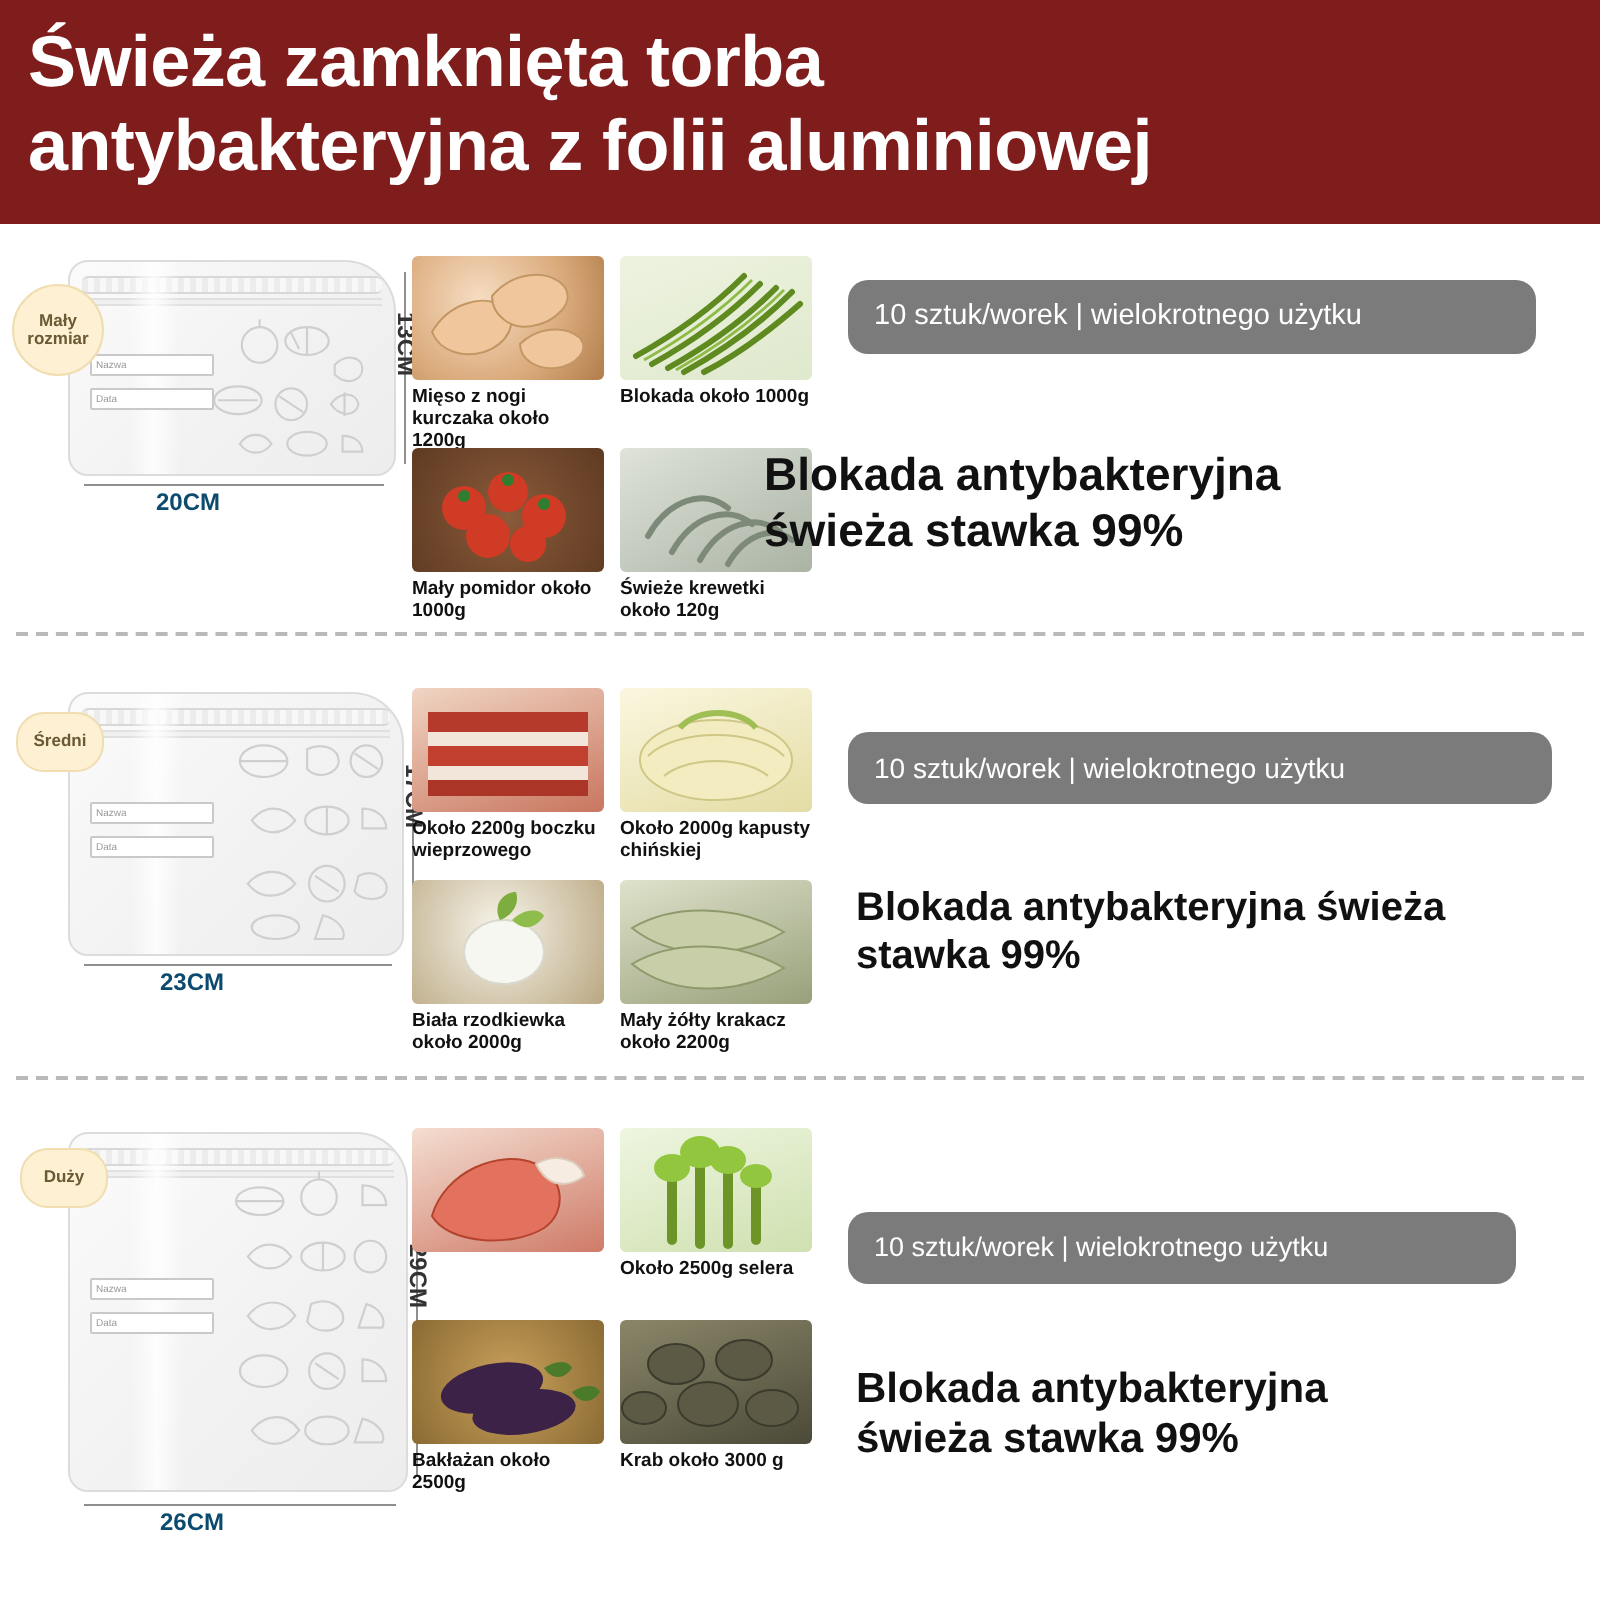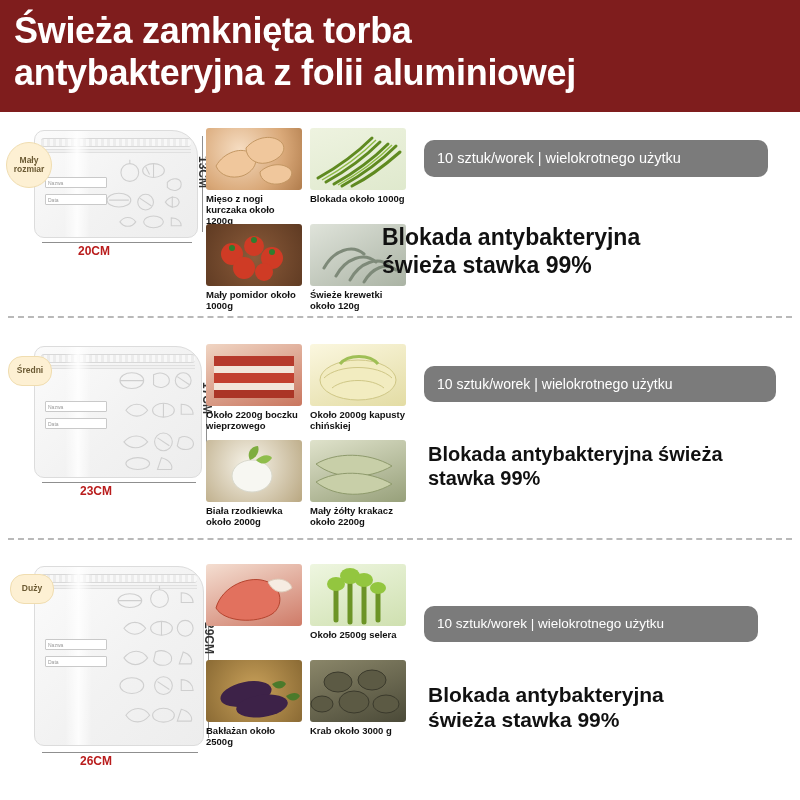--- a/index.html
+++ b/index.html
@@ -80,21 +80,21 @@
     display:flex; align-items:center; justify-content:center;
     text-align:center;
     color:#6b5a33;
     font-size:8.5px; line-height:1.1;
     font-weight:bold;
   }
 
   
   .dim-h { position:absolute; font-size:12px; color:#333; font-weight:600;
            writing-mode: vertical-rl; letter-spacing:0px; }
-  .dim-w { position:absolute; font-size:12px; color:#b91c1c; font-weight:600; }
+  .dim-w { position:absolute; font-size:12px; color:#0c4a6e; font-weight:600; }
   .arrowline-v { position:absolute; border-left:1px solid #8f8f8f; }
   .arrowline-h { position:absolute; border-top:1px solid #8f8f8f; }
 
   
   .foods { position:absolute; }
   .fcell { position:absolute; width:96px; }
   .fimg {
     width:96px; height:62px; border-radius:3px; overflow:hidden; position:relative;
     background:#e9e9e9;
   }

